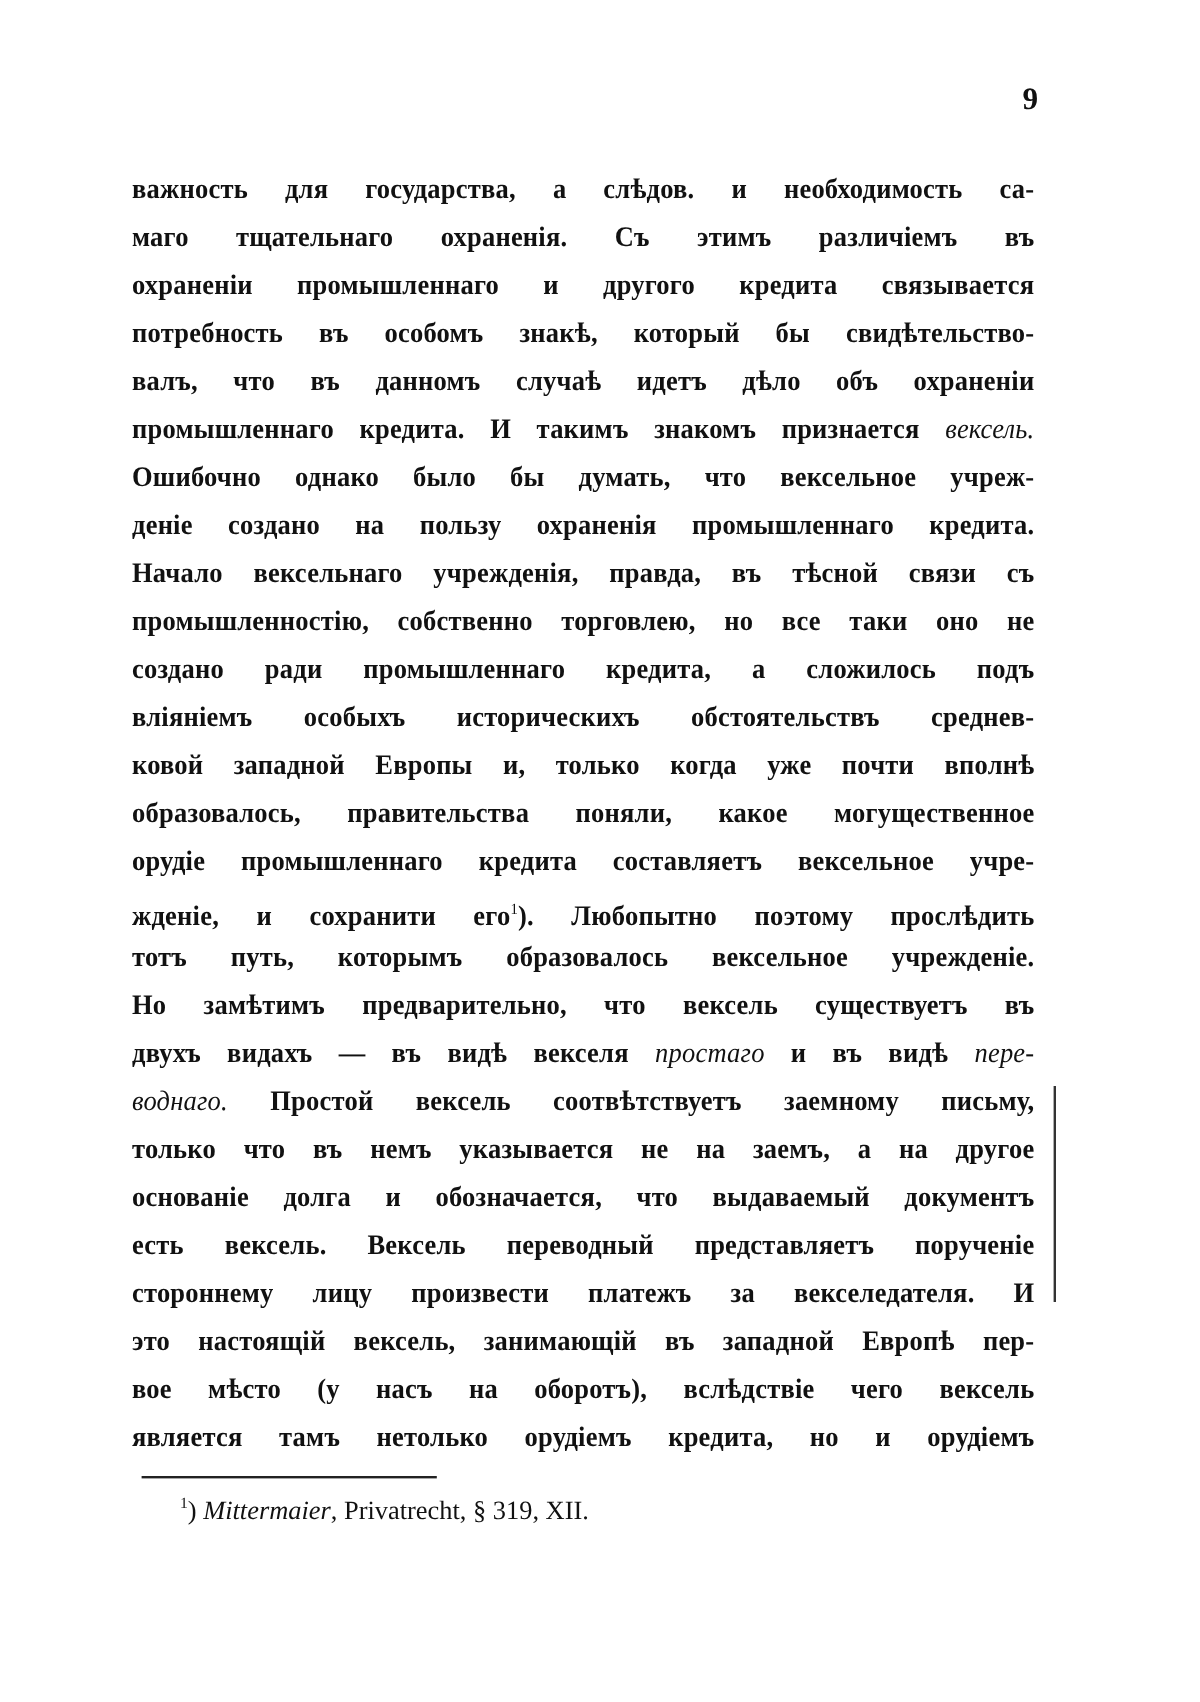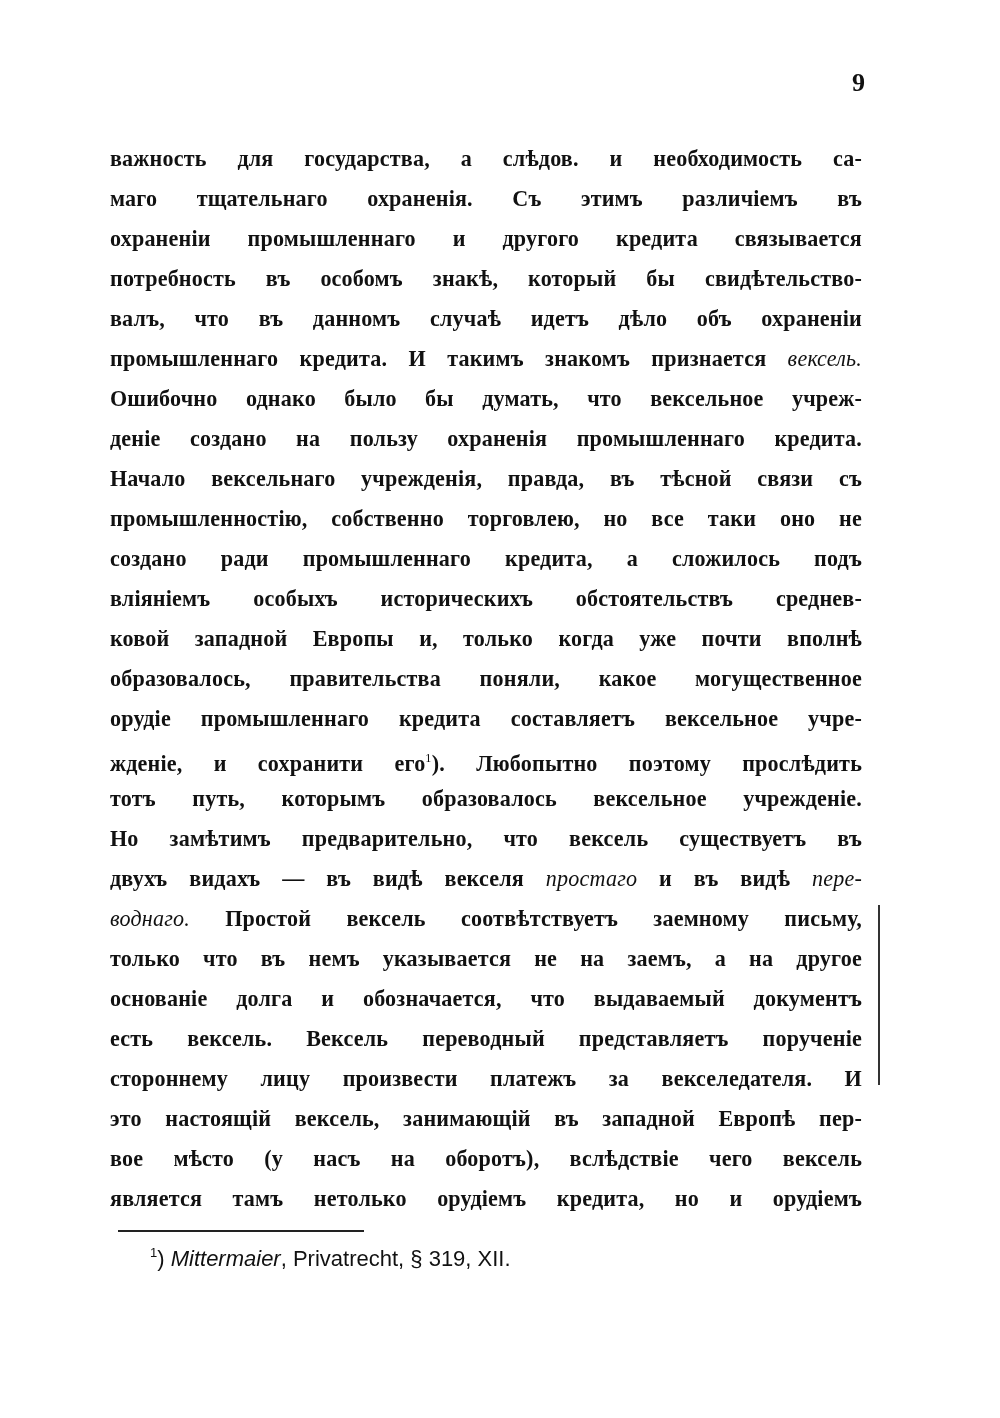--- a/index.html
+++ b/index.html
@@ -26,21 +26,21 @@
       transform: scaleX(0.94); transform-origin: left center; width: 800px;
     }
     .it { font-style: italic; font-weight: normal; }
     .sup { font-size: 13px; vertical-align: 9px; font-weight: normal; }
     .footnote-rule {
       position: absolute; top: 1230px; left: 118px; width: 246px;
       border-top: 2px solid #222;
     }
     .footnote {
       position: absolute; top: 1236px; left: 150px;
-      font-size: 22px; font-family: Liberation Sans, sans-serif;
+      font-size: 22px; font-family: Liberation Serif, serif;
       line-height: 34px; white-space: nowrap;
     }
     .footnote .fn-author { font-style: italic; }
     .margin-mark {
       position: absolute; left: 878px; width: 2px; background: #333;
     }
   </style>
 </head>
 <body>
 

